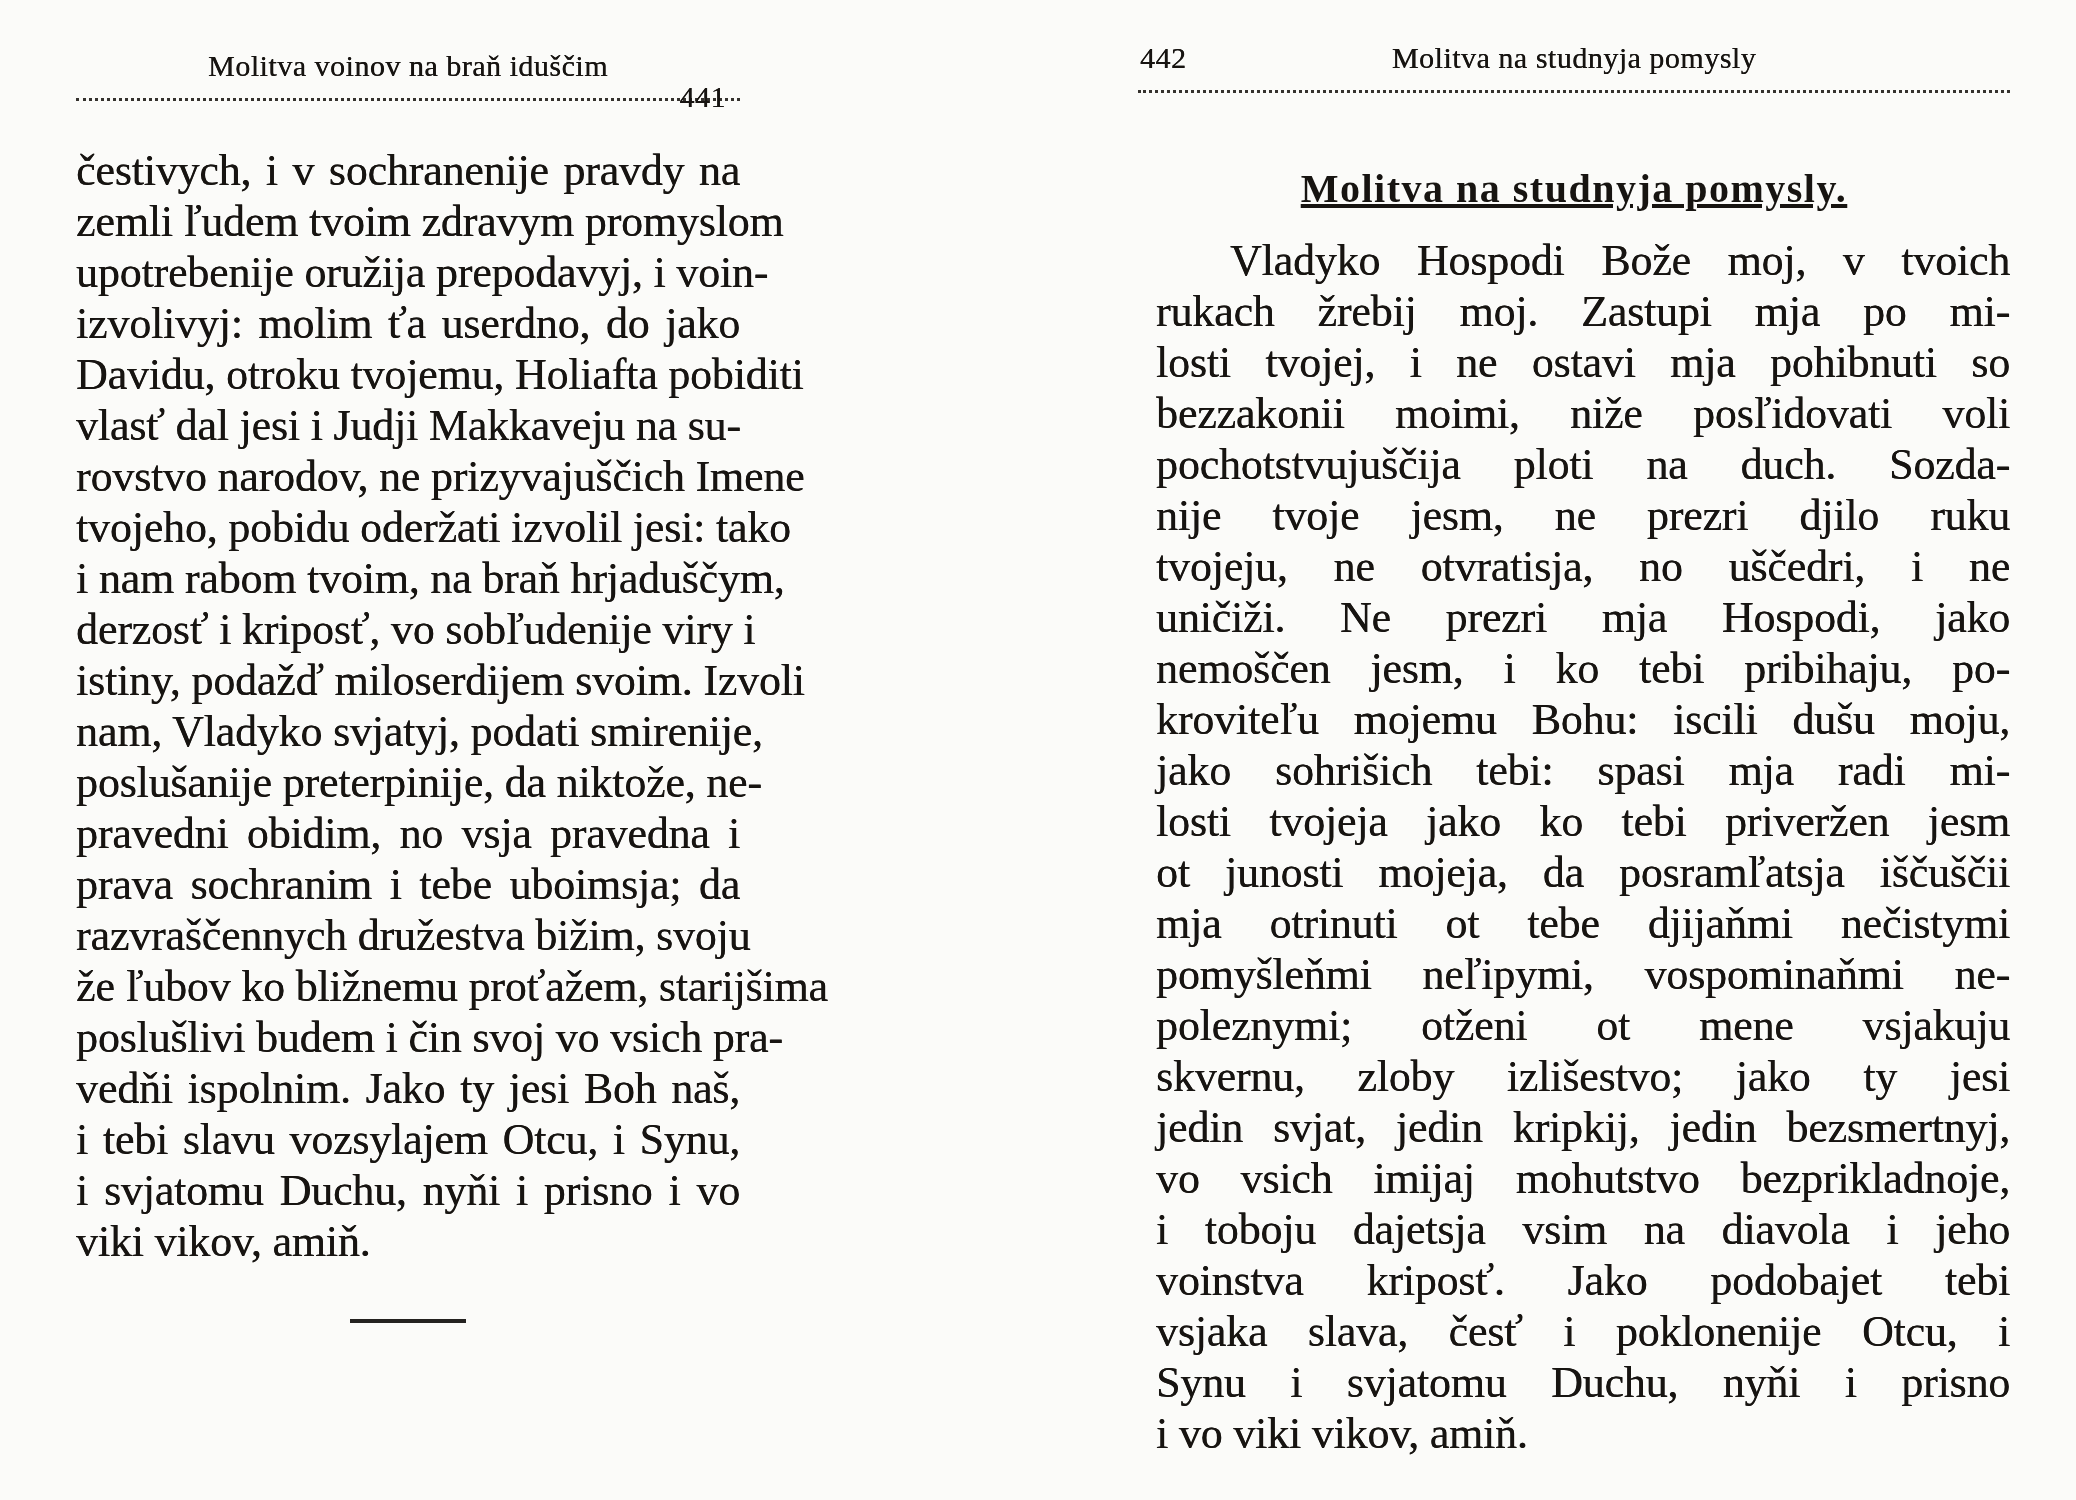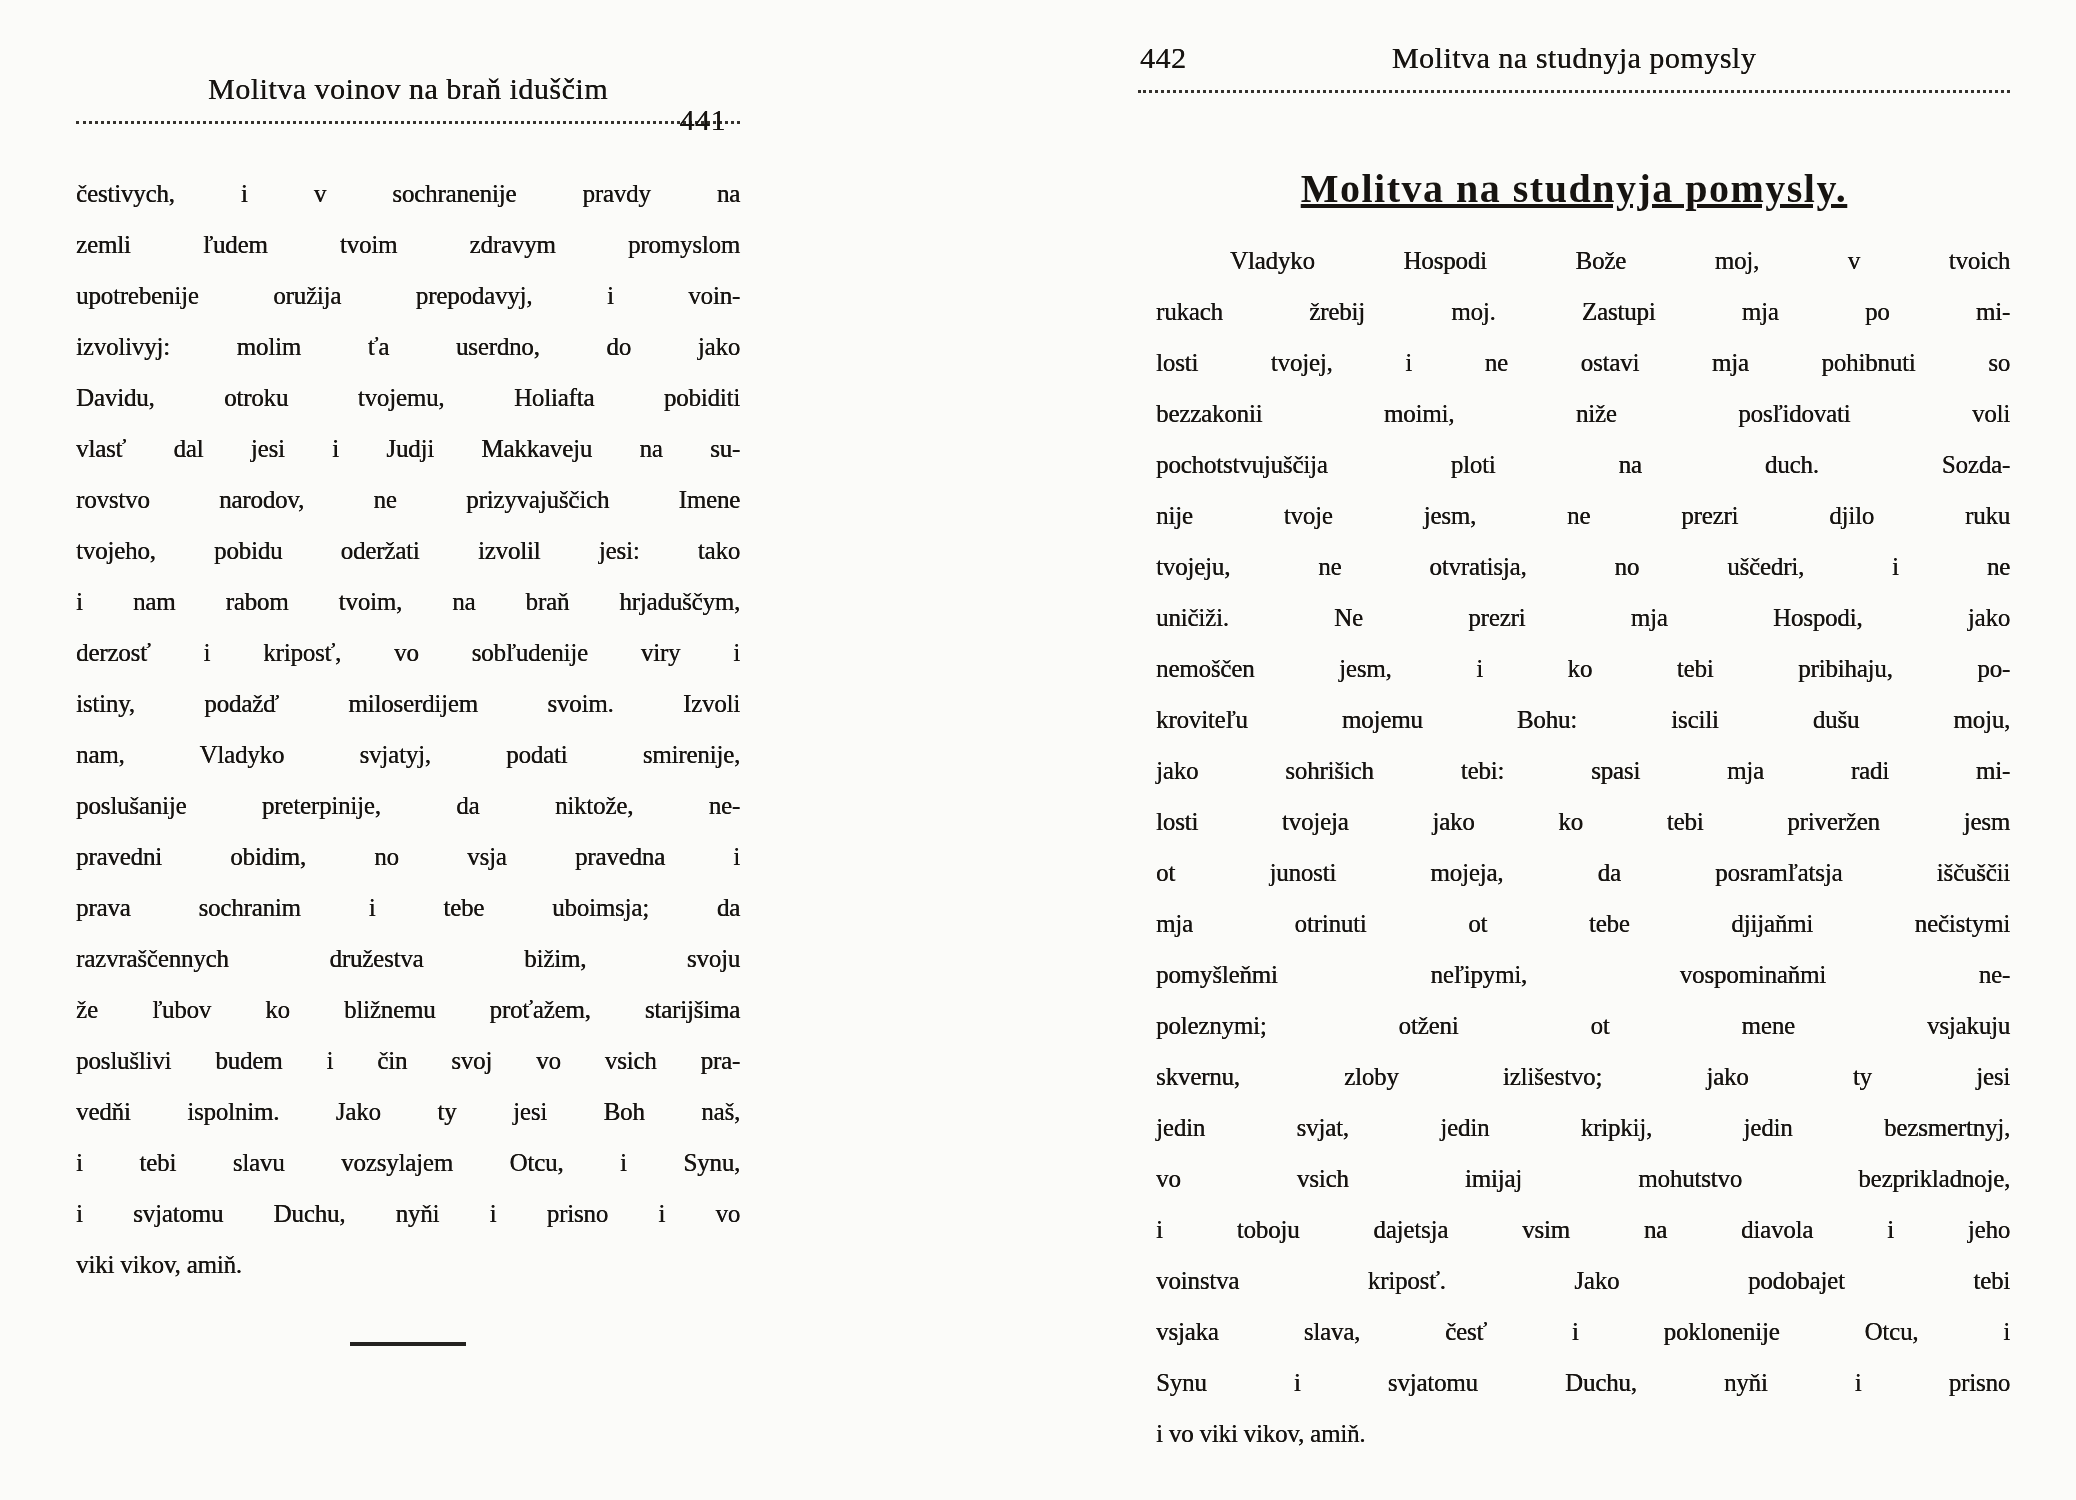--- a/index.html
+++ b/index.html
@@ -9,21 +9,21 @@
   }
   body {
     position: relative;
     width: 2076px;
     height: 1500px;
     overflow: hidden;
     font-family: "Liberation Serif", "DejaVu Serif", serif;
     color: #171411;
   }
   .page { position: absolute; }
-  .page-left  { left: 76px;  top: 67px; width: 664px;  }
+  .page-left  { left: 76px;  top: 44px; width: 664px;  }
   .page-right { left: 1138px; top: 36px; width: 872px; }
 
   .running-head {
     position: relative;
     height: 54px;
     border-bottom: 3px dotted #35322e;
     font-size: 30px;
     line-height: 44px;
     letter-spacing: 0.5px;
     text-shadow: 0.3px 0 0 currentColor;
@@ -43,21 +43,21 @@
     margin: 72px 0 22px 0;
     font-size: 40px;
     line-height: 48px;
     font-weight: bold;
     text-align: center;
     letter-spacing: 1.5px;
     text-decoration: underline;
   }
 
   .body-text {
-    font-size: 25px;
+    font-size: 44px;
     line-height: 51px;
     text-shadow: 0.35px 0 0 currentColor;
   }
   .page-left .body-text  { margin-top: 44px; }
   .page-right .body-text { margin-top: 0; margin-left: 18px; }
 
   .line {
     white-space: nowrap;
     text-align: justify;
     text-align-last: justify;

